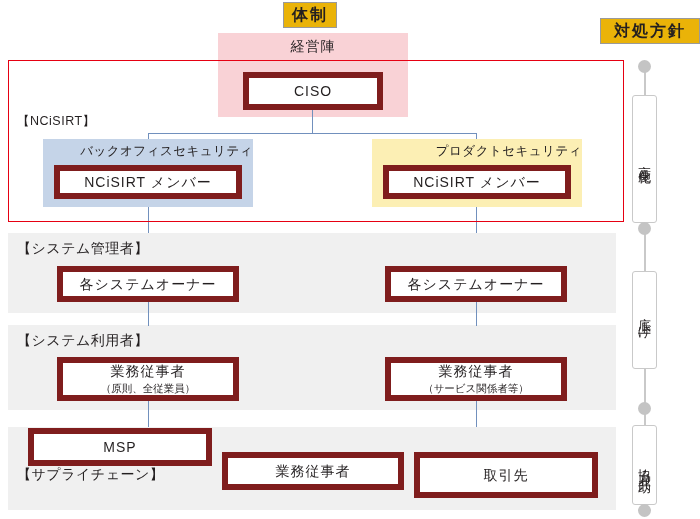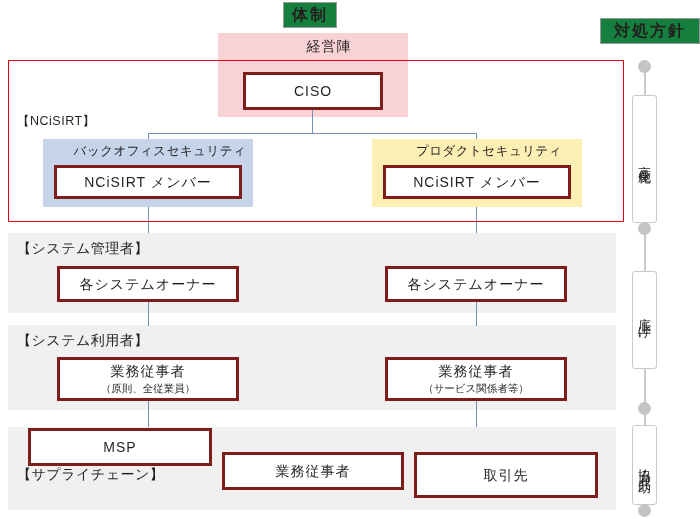--- a/index.html
+++ b/index.html
@@ -16,21 +16,21 @@
     width: 700px;
     height: 519px;
     overflow: hidden;
     background: #ffffff;
   }
   .abs { position: absolute; box-sizing: border-box; }
 
   
   .title-chip {
     border: 1px solid #9a9a9a;
-    background: #15803d;
+    background: #eab308;
     font-weight: bold;
     font-size: 16px;
     letter-spacing: 2px;
     display: flex;
     align-items: center;
     justify-content: center;
     color: #231f20;
     z-index: 30;
   }
 
@@ -60,33 +60,33 @@
     letter-spacing: 1px;
     z-index: 14;
     white-space: nowrap;
   }
 
   
   .group-panel { z-index: 14; }
   .group-panel.blue   { background: #c5d4e8; }
   .group-panel.yellow { background: #fcefb4; }
   .group-title {
-    text-align: center;
+    text-align: right;
     font-size: 12.5px;
     color: #231f20;
     letter-spacing: 0.5px;
     white-space: nowrap;
     z-index: 16;
     padding-left: 24px;
   }
 
   
   .node {
     background: #ffffff;
-    border: 3px solid #7f1d1d;
+    border: 6px solid #7f1d1d;
     display: flex;
     flex-direction: column;
     align-items: center;
     justify-content: center;
     z-index: 16;
   }
   .node-label {
     font-size: 14px;
     letter-spacing: 1px;
     color: #231f20;
@@ -161,21 +161,21 @@
 </head>
 <body>
 
 <div id="canvas">
 
   <div class="abs title-chip" style="left:283px; top:2px; width:54px; height:26px;">体制</div>
 
   <div class="abs title-chip" style="left:600px; top:18px; width:100px; height:26px;">対処方針</div>
 
   <div class="abs pink-band" style="left:218px; top:33px; width:190px; height:84px;"></div>
-  <div class="abs pink-band-label" style="left:234px; top:38px; width:190px;">経営陣</div>
+  <div class="abs pink-band-label" style="left:218px; top:38px; width:190px;">経営陣</div>
 
   <div class="abs red-frame" style="left:8px; top:60px; width:616px; height:162px;"></div>
   <div class="abs frame-label" style="left:17px; top:68px;margin-top:45px;">【NCiSIRT】</div>
 
   <div class="abs node" style="left:243px; top:72px; width:140px; height:38px;">
     <span class="node-label">CISO</span>
   </div>
 
   <div class="abs vline" style="left:312px; top:110px; height:24px;"></div>
   <div class="abs hline" style="left:148px; top:133px; width:328px;"></div>

